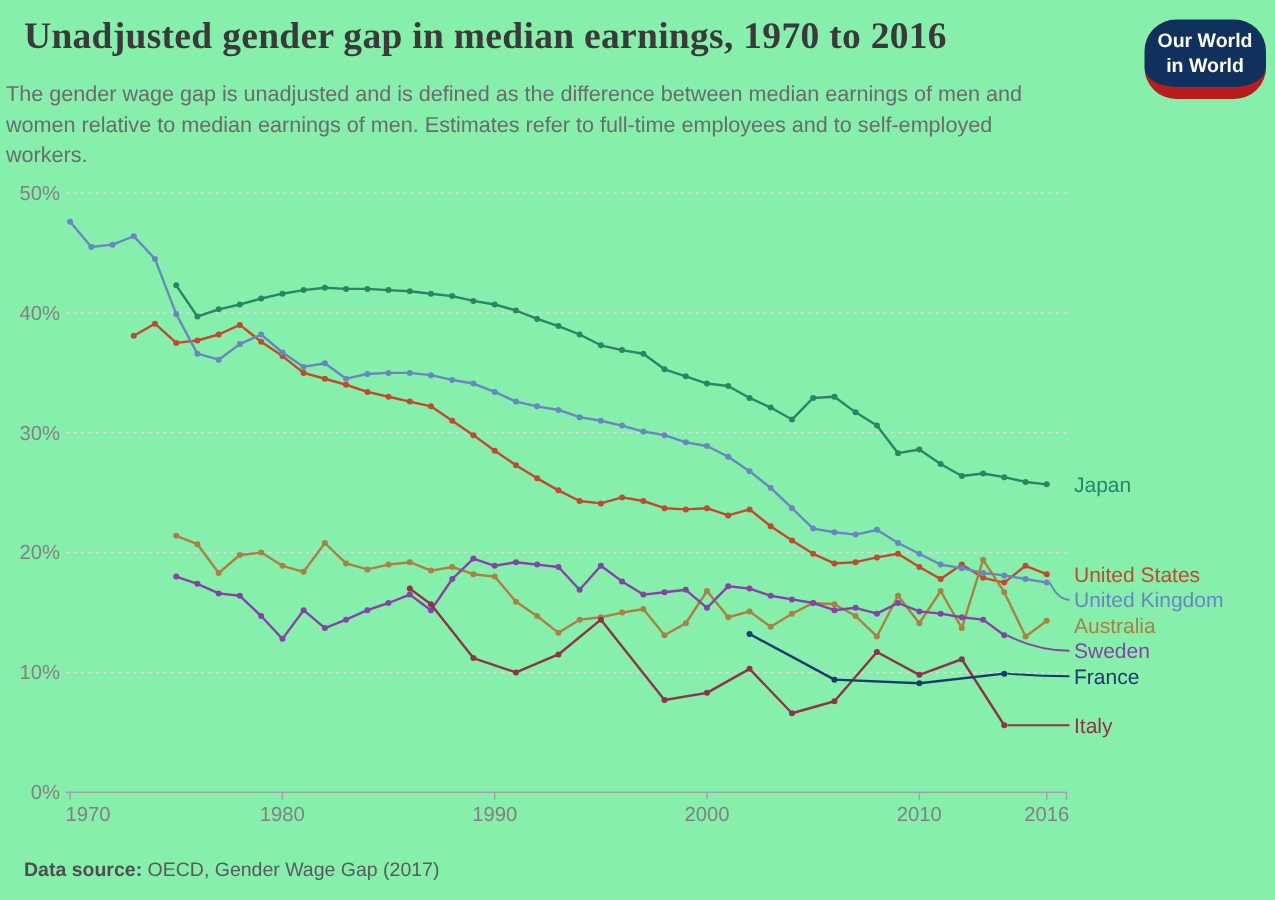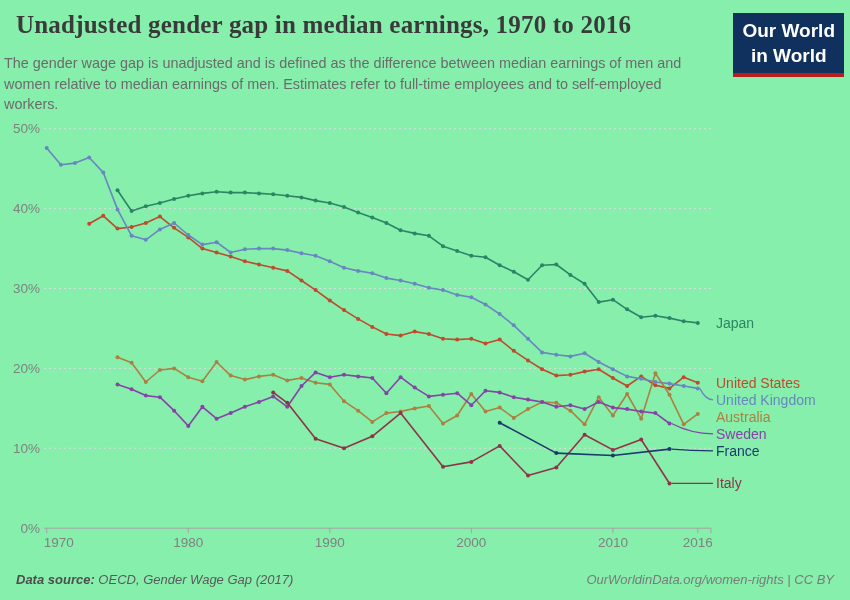--- a/index.html
+++ b/index.html
@@ -4,25 +4,25 @@
 <style>
   html,body{margin:0;padding:0;background:#fff;}
   #frame{position:relative;width:850px;height:600px;background:#86efac;overflow:hidden;
          font-family:"Liberation Sans",sans-serif;}
   #title{position:absolute;left:16px;top:11px;width:740px;
          font-family:"Liberation Serif","DejaVu Serif",serif;
          font-size:25px;font-weight:700;color:#3a3a3a;letter-spacing:.2px;}
   #subtitle{position:absolute;left:4px;top:53px;width:712px;
             font-size:14.4px;line-height:1.43;color:#6b6b6b;}
   #logo{position:absolute;right:6px;top:13px;background:#10305e;color:#fff;
-        text-align:center;font-size:19px;font-weight:bold;line-height:1.3;
-        padding:6px 9px 5px 9px;border-bottom:4px solid #b91c1c;}
+        text-align:center;font-size:13px;font-weight:bold;line-height:1.3;
+        padding:6px 9px 5px 9px;border-bottom:8px solid #b91c1c;border-radius:21px;}
   #chart-svg{position:absolute;left:0;top:0;}
   #footer{position:absolute;left:16px;right:16px;bottom:13px;display:flex;
-          justify-content:space-between;font-size:13px;color:#5a5a5a;font-style:italic;}
+          justify-content:space-between;font-size:13px;color:#5a5a5a;}
   #footer .src-label{font-weight:bold;color:#4e4e4e;}
   #footer .credit{color:#7a7a7a;}
 </style>
 </head>
 <body>
 
 <div id="frame">
   <div id="title">Unadjusted gender gap in median earnings, 1970 to 2016</div>
   <div id="subtitle">The gender wage gap is unadjusted and is defined as the difference between median earnings of men and women relative to median earnings of men. Estimates refer to full-time employees and to self-employed workers.</div>
   <div id="logo">
@@ -305,15 +305,14 @@
       <text x="716" y="438.78200000000004" font-size="14" fill="#8643a6">Sweden</text>
       <path d="M671.52 449.09900000000005 Q 691.26 450.78200000000004 713 450.78200000000004" fill="none" stroke="#1d3a6e" stroke-width="1.3"></path>
       <text x="716" y="455.78200000000004" font-size="14" fill="#1d3a6e">France</text>
       <path d="M671.52 483.456 Q 691.26 483.456 713 483.456" fill="none" stroke="#8e3448" stroke-width="1.3"></path>
       <text x="716" y="488.456" font-size="14" fill="#8e3448">Italy</text>
     </svg>
   <div id="footer">
     <div>
       <span class="src-label">Data source:</span><span> OECD, Gender Wage Gap (2017)</span>
     </div>
-    <div class="credit">OurWorldinData.org/women-rights | CC BY</div>
   </div>
 </div>
 
 </body></html>

